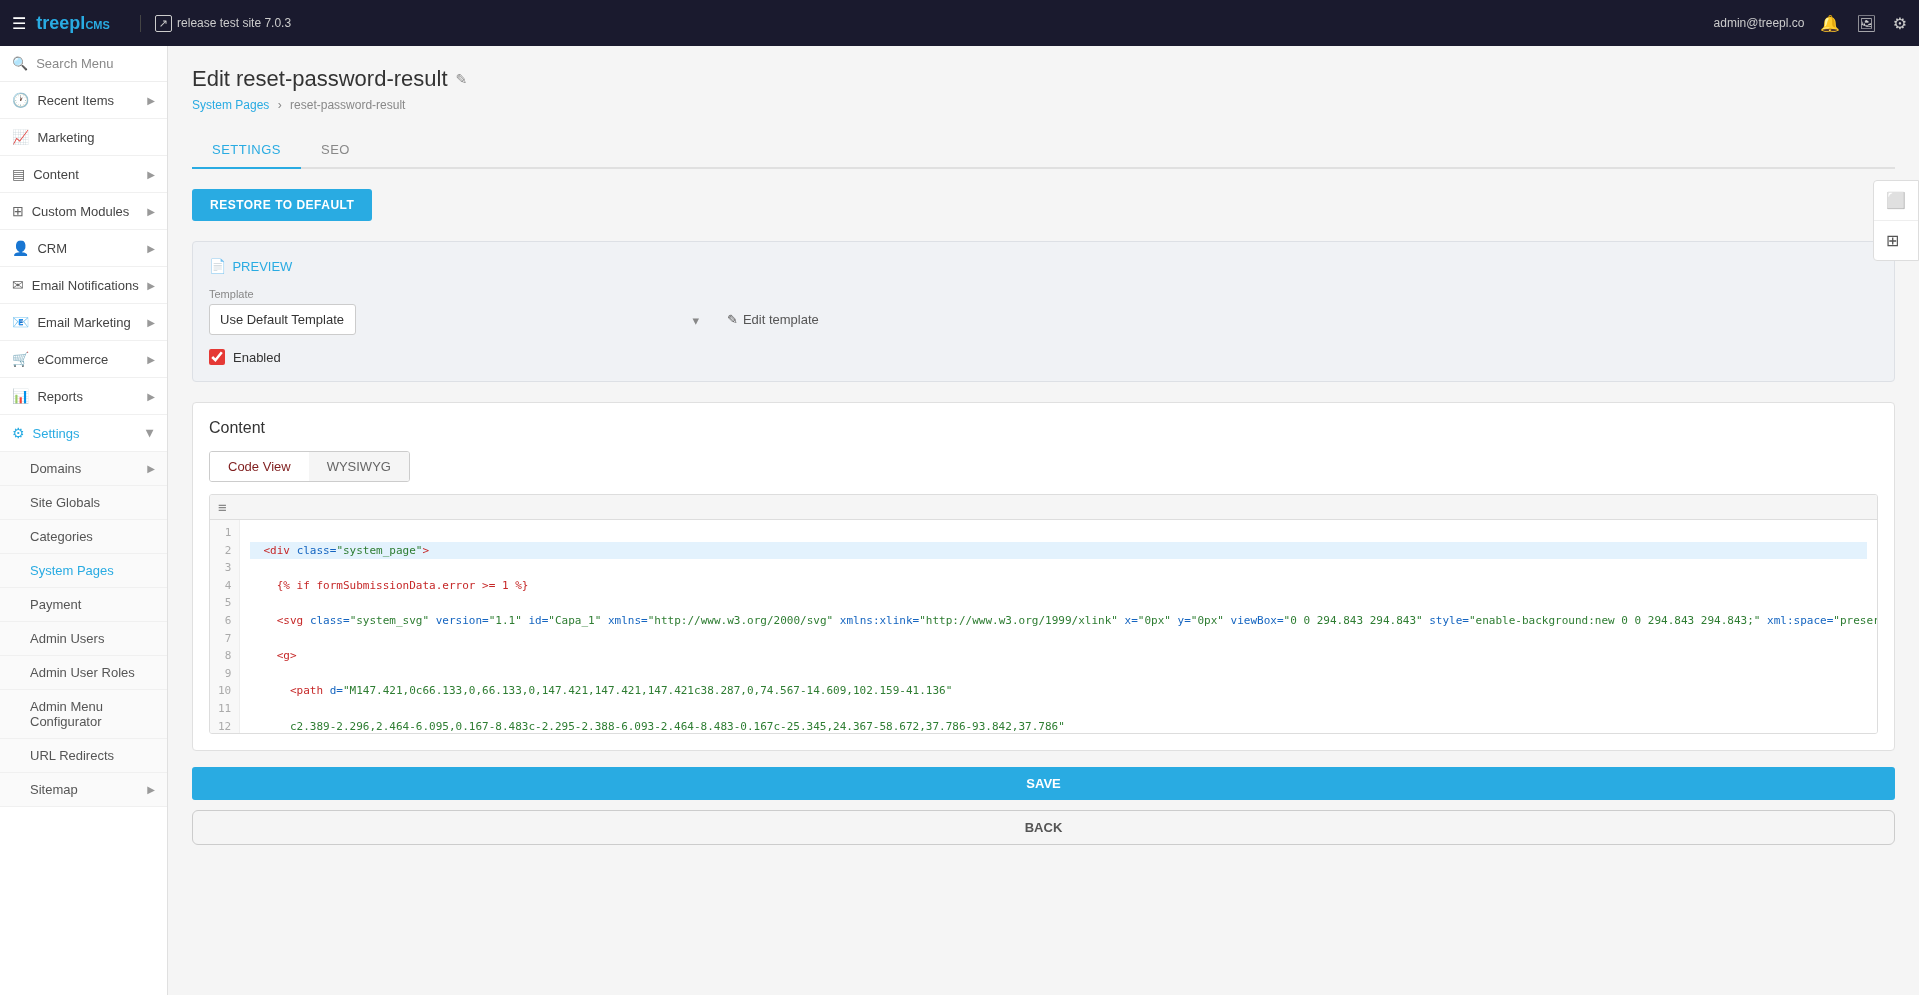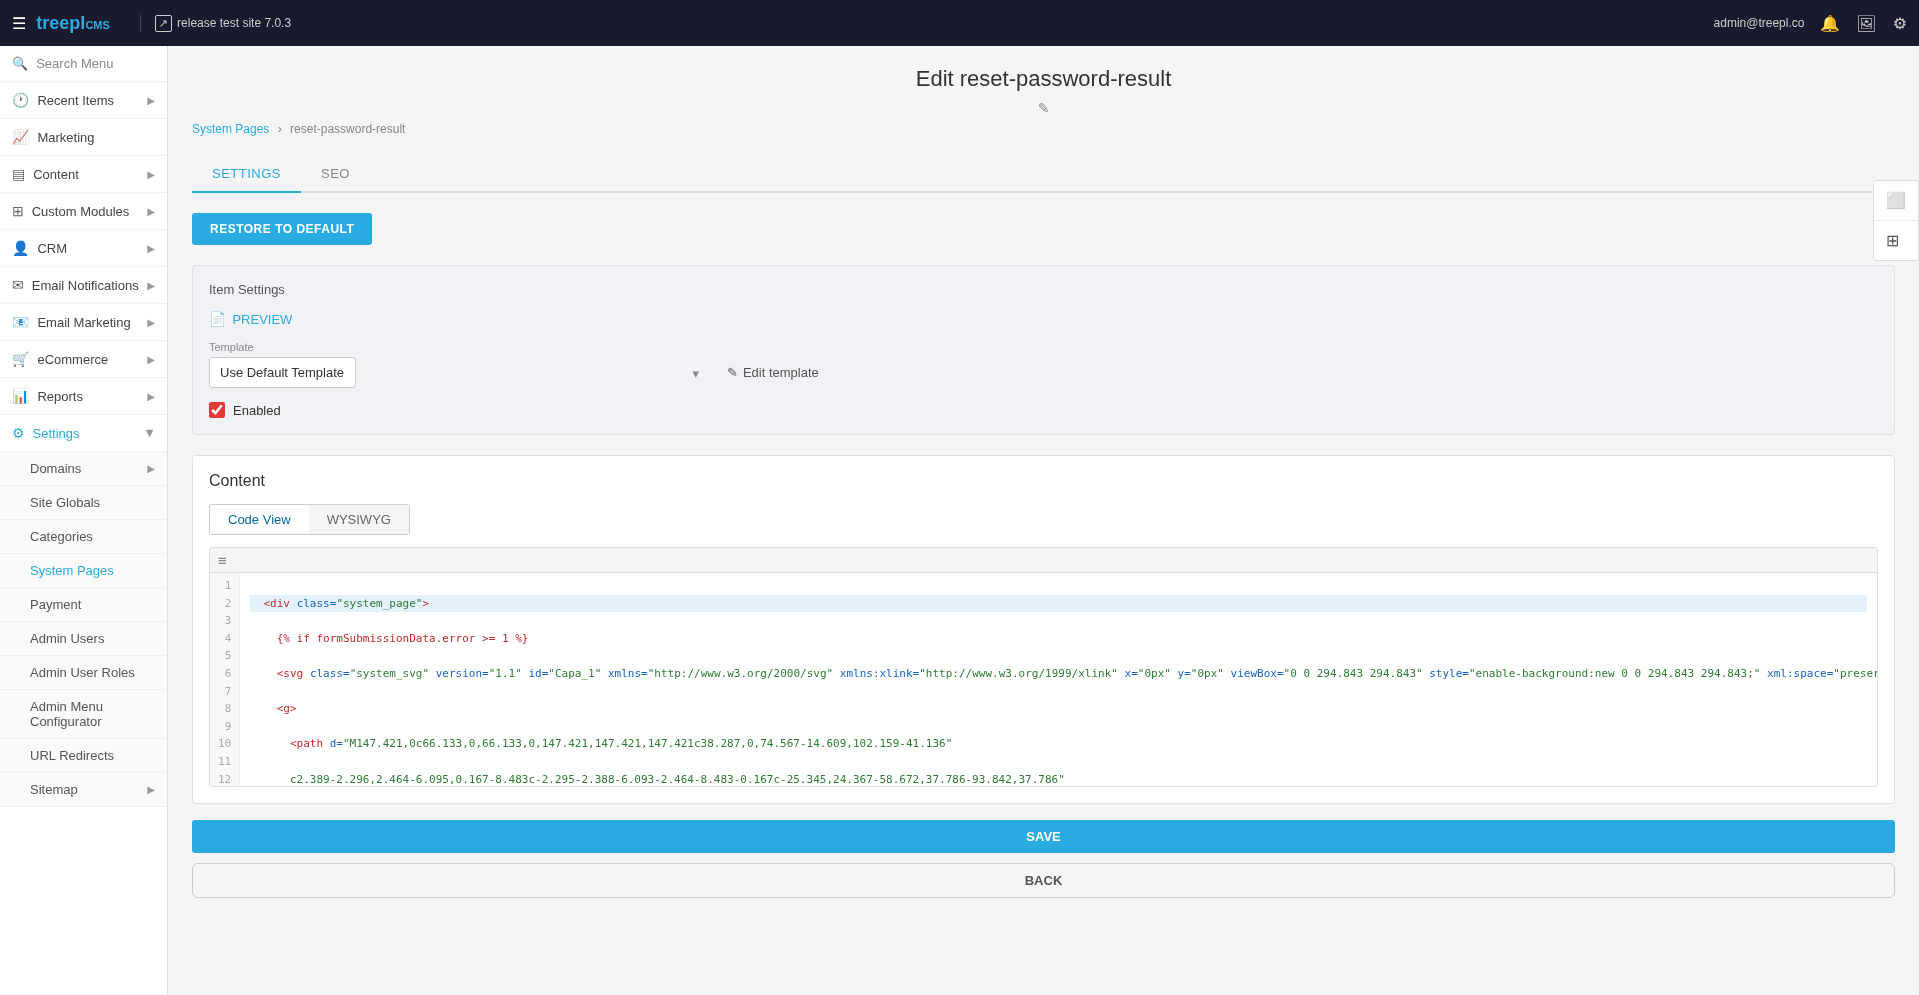--- a/index.html
+++ b/index.html
@@ -78,21 +78,21 @@
     .sidebar-subitem.active { color: #29abe2; font-weight: 500; }
 
     
     .main-content {
       flex: 1;
       overflow-y: auto;
       padding: 20px 24px;
       background: #f5f5f5;
     }
 
-    .page-header { display: flex; align-items: center; gap: 8px; margin-bottom: 6px; flex-direction: column; }
+    .page-header { display: flex; align-items: center; gap: 8px; margin-bottom: 6px; }
     .page-title { font-size: 22px; font-weight: 400; color: #333; }
     .page-edit-icon { color: #888; cursor: pointer; font-size: 14px; }
 
     .breadcrumb { font-size: 12px; color: #888; margin-bottom: 20px; }
     .breadcrumb a { color: #29abe2; text-decoration: none; }
     .breadcrumb .sep { margin: 0 5px; }
 
     
     .tabs { display: flex; border-bottom: 2px solid #e0e0e0; margin-bottom: 20px; }
     .tab {
@@ -165,21 +165,21 @@
     
     .code-tabs { display: flex; border: 1px solid #ccc; border-radius: 3px; overflow: hidden; width: fit-content; margin-bottom: 12px; }
     .code-tab {
       padding: 7px 18px;
       cursor: pointer;
       font-size: 13px;
       color: #666;
       background: #f5f5f5;
       border: none;
     }
-    .code-tab.active { background: #fff; color: #0369a1; font-weight: 500; }
+    .code-tab.active { background: #fff; color: #7f1d1d; font-weight: 500; }
 
     
     .code-editor {
       background: #fff;
       border: 1px solid #ddd;
       border-radius: 3px;
       font-family: 'Consolas', 'Monaco', monospace;
       font-size: 11px;
       overflow: auto;
       max-height: 240px;
@@ -380,21 +380,20 @@
     <div class="tabs">
       <div class="tab active">SETTINGS</div>
       <div class="tab">SEO</div>
     </div>
 
     
     <button class="restore-btn">RESTORE TO DEFAULT</button>
 
     
     <div class="settings-panel">
-      <div class="settings-panel-title">Item Settings</div>
 
       <a class="preview-link">
         <span class="preview-icon">📄</span>
         <span>PREVIEW</span>
       </a>
 
       <div class="template-label">Template</div>
       <div class="template-select-row">
         <div class="template-select-wrapper">
           <select class="template-select">

